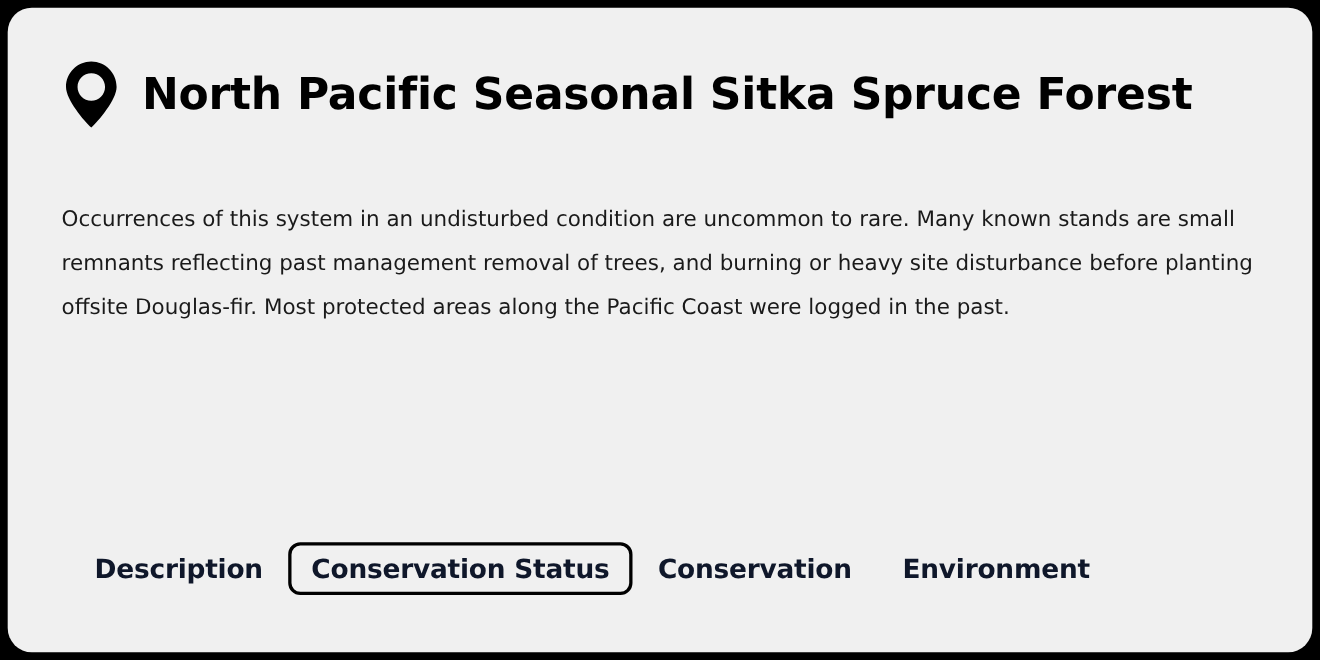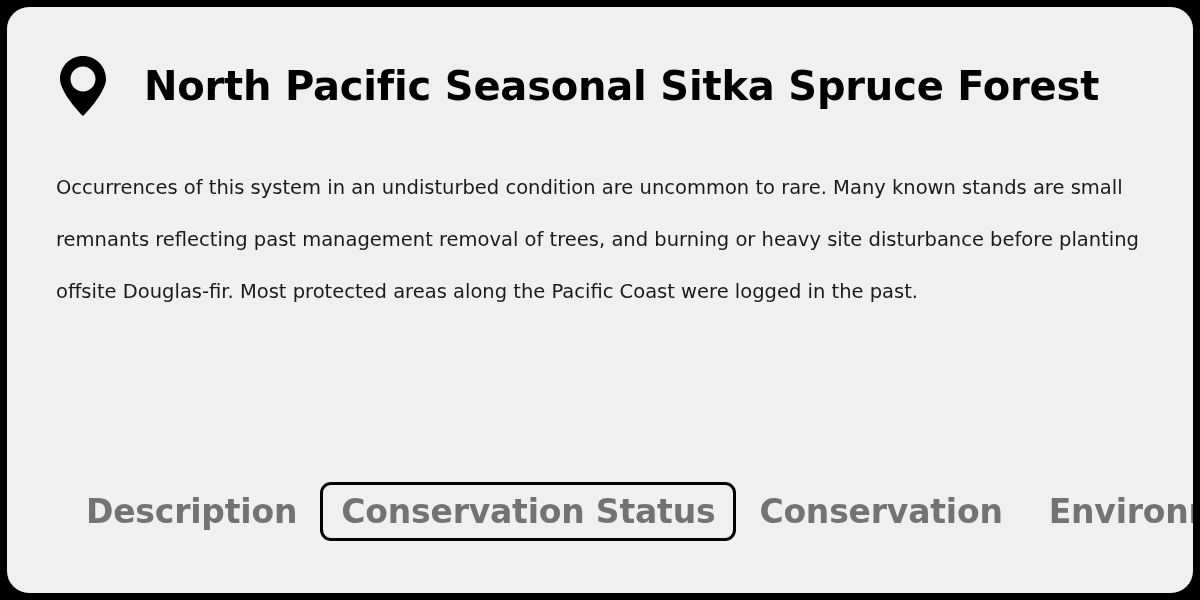--- a/index.html
+++ b/index.html
@@ -37,21 +37,21 @@
     overflow: hidden;
   }
 
   
   .header {
     position: absolute;
     left: 52px;
     top: 48px;
     display: flex;
     align-items: center;
-    gap: 37px;
+    gap: 22px;
   }
 
   .pin-icon {
     display: block;
     width: 48px;
     height: 62px;
     flex: 0 0 auto;
   }
 
   .title {
@@ -61,43 +61,43 @@
     letter-spacing: -0.2px;
     white-space: nowrap;
     line-height: 1.05;
     margin: 0;
   }
 
   
   .body-text {
     position: absolute;
     left: 49px;
-    top: 155px;
+    top: 172px;
     width: 1110px;
     font-size: 19.5px;
     font-weight: normal;
     color: #1a1a1a;
-    line-height: 52px;
+    line-height: 40px;
     margin: 0;
   }
 
   
   .tabs {
     position: absolute;
     left: 56px;
     bottom: 52px;
     display: flex;
     align-items: center;
     gap: 0;
   }
 
   .tab {
-    font-size: 33px;
+    font-size: 24px;
     font-weight: bold;
-    color: #737373;
+    color: #0f172a;
     white-space: nowrap;
     padding: 6px 20px;
     border: 3px solid transparent;
     border-radius: 11px;
     box-sizing: border-box;
     background: transparent;
     line-height: 1.25;
     letter-spacing: -0.2px;
   }
 

